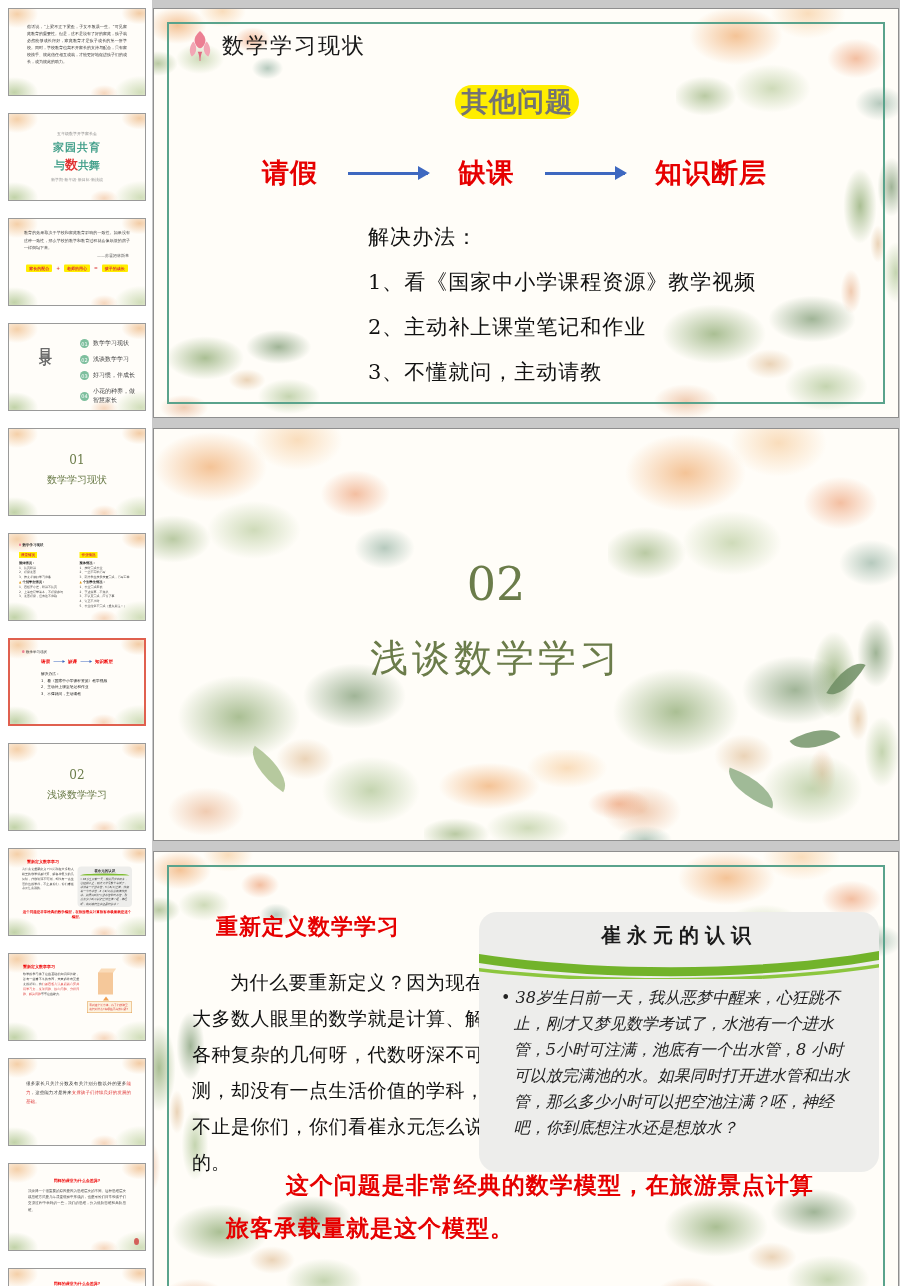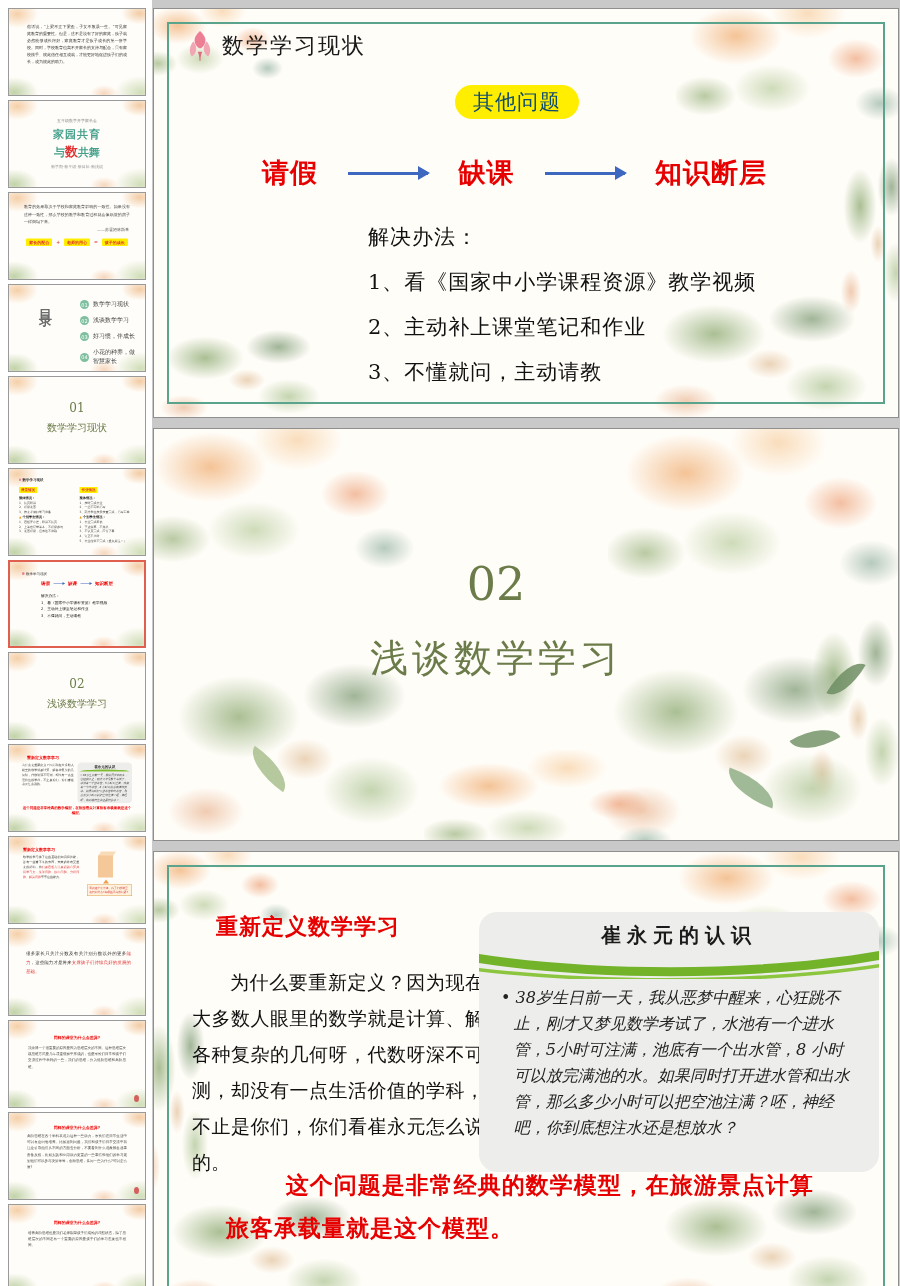--- a/index.html
+++ b/index.html
@@ -1,21 +1,21 @@
 <!DOCTYPE html>
 <html><head>
 <meta charset="utf-8">
 <style>
   html,body{margin:0;padding:0;background:#e9e9e9;}
   #app{position:relative;width:900px;height:1286px;background:#c9c9c9;overflow:hidden;
        font-family:"DejaVu Sans","Liberation Sans",sans-serif;}
   
   #sidebar{position:absolute;left:0;top:0;width:152px;height:100%;background:#ffffff;
            padding:8px 0 0 8px;box-sizing:border-box;overflow:hidden;}
-  .thumb{position:relative;width:138px;height:88px;margin-bottom:4px;border:1px solid #9a9a9a;
+  .thumb{position:relative;width:138px;height:88px;margin-bottom:17px;border:1px solid #9a9a9a;
          background:#fffdf9;overflow:hidden;box-sizing:border-box;cursor:pointer;}
   .thumb.selected{border:2px solid #e0604f;}
   .thumb::before{content:"";position:absolute;inset:0;pointer-events:none;background:
     radial-gradient(ellipse 30px 20px at 6% 6%, rgba(244,205,164,.95), transparent 70%),
     radial-gradient(ellipse 26px 16px at 96% 5%, rgba(240,195,150,.85), transparent 70%),
     radial-gradient(ellipse 34px 22px at 4% 97%, rgba(190,208,164,.95), transparent 70%),
     radial-gradient(ellipse 38px 24px at 97% 97%, rgba(206,220,182,.95), transparent 70%),
     radial-gradient(ellipse 20px 12px at 70% 98%, rgba(238,183,140,.55), transparent 70%);}
   .tc{position:relative;z-index:1;width:100%;height:100%;padding:7px 9px;box-sizing:border-box;}
   .half{width:200%;height:200%;transform:scale(.5);transform-origin:0 0;box-sizing:border-box;}
@@ -140,21 +140,21 @@
   #slide2 .lf1{right:60px;bottom:90px;width:46px;height:22px;transform:rotate(-30deg);background:#74946a;}
   #slide2 .lf2{right:120px;bottom:40px;width:54px;height:24px;transform:rotate(20deg);background:#8fae86;}
   #slide2 .lf3{left:90px;bottom:60px;width:50px;height:22px;transform:rotate(35deg);background:#a9bf8e;}
   #slide2 .lf4{right:30px;top:240px;width:44px;height:20px;transform:rotate(-60deg);background:#6d8d63;}
   
   .s1-header{position:absolute;left:34px;top:22px;display:flex;align-items:center;gap:10px;z-index:2;}
   .s1-header .ht{font-size:22px;color:#1a1a1a;letter-spacing:2px;
       font-family:"DejaVu Serif","Liberation Serif",serif;}
   .pill{position:absolute;left:301px;top:76px;width:124px;height:34px;background:#ffee00;
       border-radius:17px;display:flex;align-items:center;justify-content:center;z-index:2;}
-  .pill span{color:#0c4a6e;font-size:21px;font-weight:normal;letter-spacing:1px;}
+  .pill span{color:#737373;font-size:27px;font-weight:bold;letter-spacing:1px;}
   .flowrow{position:absolute;left:108px;top:146px;width:505px;display:flex;align-items:center;
       justify-content:space-between;z-index:2;}
   .flowrow .fi{color:#e60000;font-size:27px;font-weight:bold;letter-spacing:1px;}
   .arrow{width:80px;height:3px;background:#3e68c0;position:relative;flex:none;}
   .arrow::after{content:"";position:absolute;right:-2px;top:-6px;border-left:12px solid #3e68c0;
       border-top:7.5px solid transparent;border-bottom:7.5px solid transparent;}
   .sols{position:absolute;left:214px;top:206px;z-index:2;}
   .sols div{font-size:21px;color:#111;line-height:45px;letter-spacing:1px;
       font-family:"DejaVu Serif","Liberation Serif",serif;}
   

